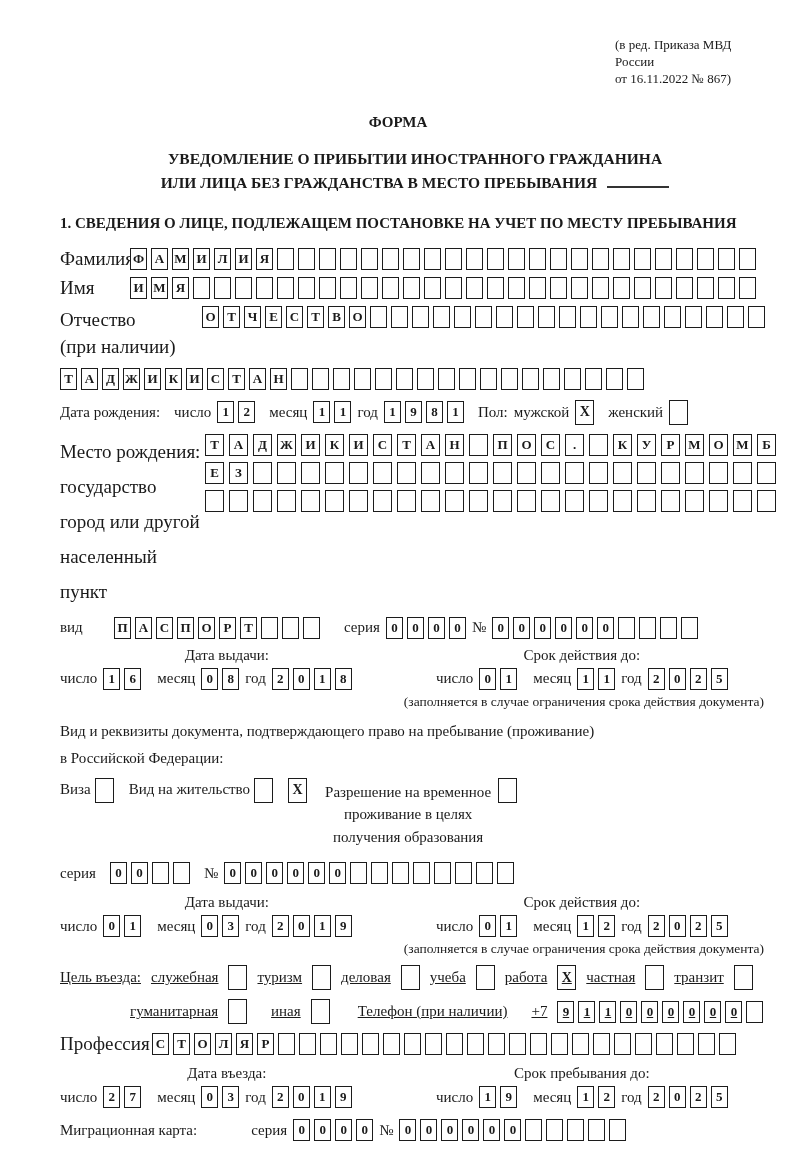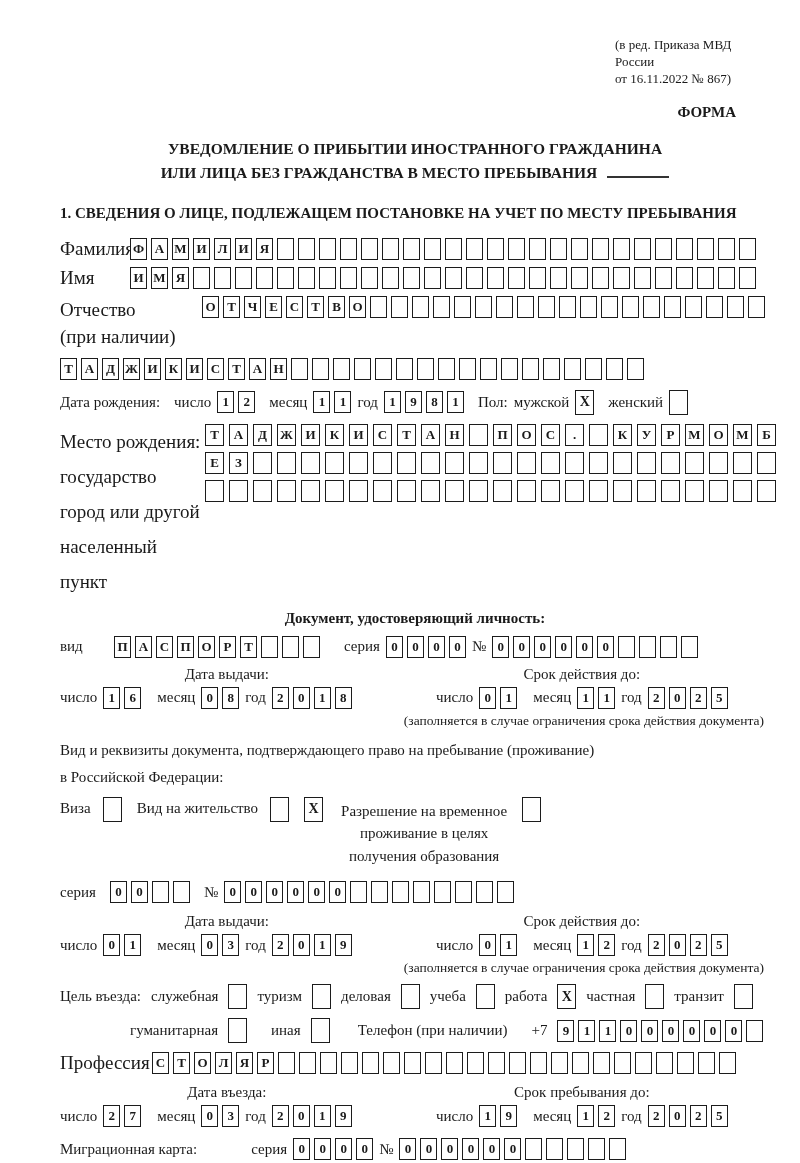--- a/index.html
+++ b/index.html
@@ -7,21 +7,21 @@
   body {
     width:800px; height:1163px; overflow:hidden;
     font-family:"Liberation Serif", serif;
     color:#1a1a1a;
   }
   .page { width:800px; height:1163px; padding:34px 30px 20px 60px; }
 
   
   .annex { margin-left:555px; font-size:14px; line-height:1.35; }
   .annex-rev { margin-left:555px; font-size:13px; line-height:1.3; margin-top:3px; }
-  .forma { text-align:right; padding-right:34px; font-weight:bold; font-size:15px; margin-top:16px; }
+  .forma { text-align:center; padding-right:34px; font-weight:bold; font-size:15px; margin-top:26px; }
   .title { text-align:center; font-weight:bold; font-size:15.5px; line-height:1.55; margin-top:16px; }
   .title-underline { display:inline-block; width:62px; border-bottom:2px solid #333; margin-left:10px; height:14px; }
   .section1 { font-weight:bold; font-size:15px; margin-top:20px; margin-bottom:16px; }
 
   
   .cells { display:inline-flex; gap:4px; vertical-align:middle; flex:none; }
   .cell {
     display:inline-flex; align-items:center; justify-content:center;
     width:17px; height:22px; border:1.6px solid #1c1c1c; background:#fff;
     font-weight:bold; font-size:13px; flex:none;
@@ -53,25 +53,25 @@
   .col-l { flex:0 0 47%; } .col-r { flex:1; }
   .col-head { text-align:center; font-size:15px; margin-bottom:4px; }
   .dategroup { display:flex; align-items:center; gap:6px; font-size:15px; }
   .dg-gap { margin-left:10px; }
 
   .note { font-size:13.5px; text-align:right; padding-right:6px; margin:3px 0 8px; }
 
   .intro { font-size:15px; line-height:1.8; margin-top:4px; }
 
   .options-row { display:flex; align-items:flex-start; gap:15px; margin:6px 0 14px; font-size:15px; }
-  .opt { display:flex; align-items:flex-start; gap:12px; }
+  .opt { display:flex; align-items:flex-start; gap:4px; }
   .opt-label { padding-top:3px; }
   .opt-label.wrap { width:172px; text-align:center; line-height:1.5; }
 
-  .purpose-row { display:flex; align-items:center; gap:10px; font-size:15px; margin-bottom:9px; flex-wrap:nowrap; }
+  .purpose-row { display:flex; align-items:center; gap:10px; font-size:15px; margin-bottom:9px; flex-wrap:nowrap;text-decoration:underline; }
   .indent70 { margin-left:70px; }
 </style>
 </head>
 <body>
 
 <div class="page">
 
   <div class="annex-rev">
     <div>(в ред. Приказа МВД России</div>
     <div>от 16.11.2022 № 867)</div>
@@ -333,21 +333,20 @@
           <span class="cell"></span>
           <span class="cell"></span>
           <span class="cell"></span>
           <span class="cell"></span>
           <span class="cell"></span>
           <span class="cell"></span>
         </span>
     </span>
   </div>
 
-  <div class="doc-header">Документ, удостоверяющий личность:</div>
 
   <div class="inl" style="margin-bottom:8px;">
     <span class="w48">вид</span>
     <span class="cells">
         <span class="cell">П</span>
         <span class="cell">А</span>
         <span class="cell">С</span>
         <span class="cell">П</span>
         <span class="cell">О</span>
         <span class="cell">Р</span>

